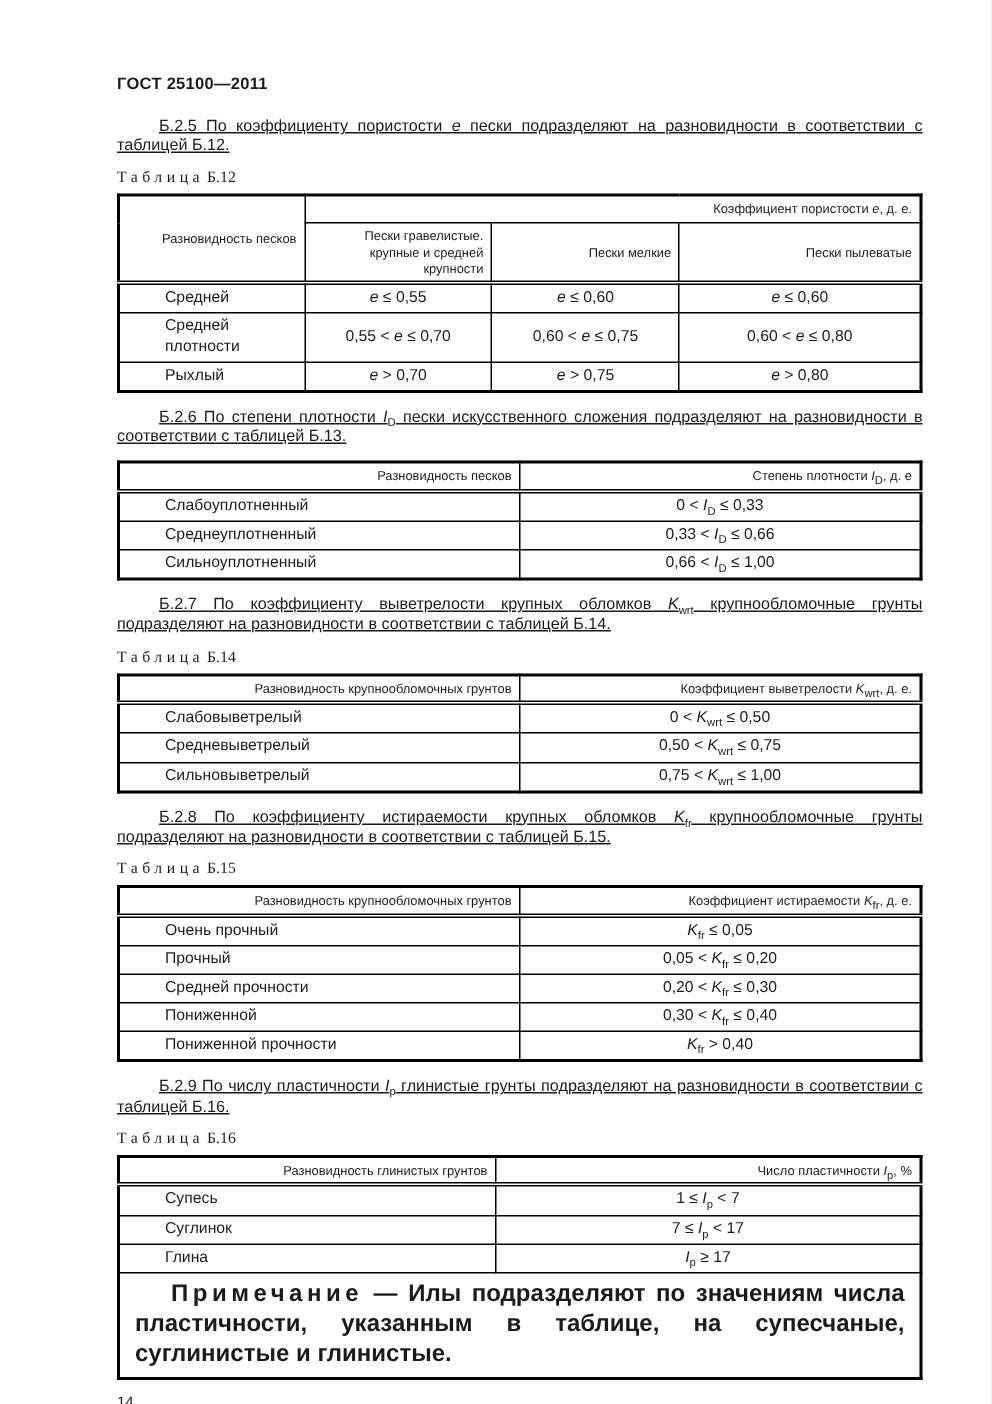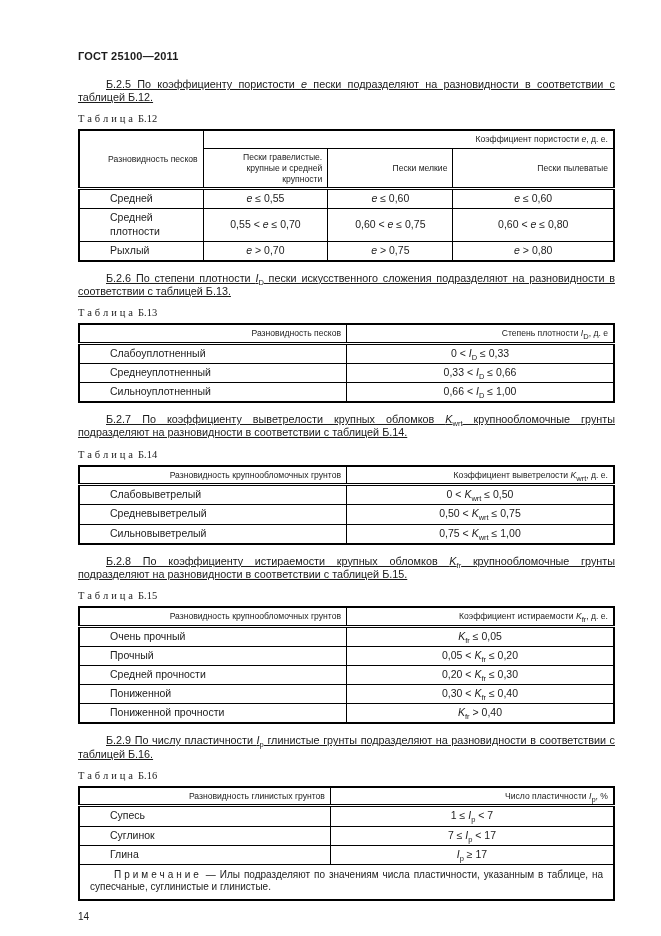--- a/index.html
+++ b/index.html
@@ -27,21 +27,21 @@
   .gtable th{
     font-size:8.6px;font-weight:normal;text-align:right;vertical-align:middle;
     border:1px solid #000;padding:3px 5px;line-height:1.25;
   }
   .gtable td{
     border:1px solid #000;padding:2px 6px 3px 6px;vertical-align:middle;line-height:1.25;
   }
   .gtable td.l{text-align:left;padding-left:30px;}
   .gtable td.c{text-align:center;}
   .gtable tr.note td{
-    text-align:justify;font-size:10px;padding:4px 10px 5px 10px;text-indent:24px;line-height:1.25;
+    text-align:justify;font-size:16px;padding:4px 10px 5px 10px;text-indent:24px;line-height:1.25;font-weight:bold;
   }
   .note-label{letter-spacing:3px;}
   .gtable i{font-style:italic;}
   .gtable sub, .para sub{font-size:7.5px;line-height:0;}
   .t-b12 col:nth-child(1){width:23.2%;}
   .t-b12 col:nth-child(2){width:23.3%;}
   .t-b12 col:nth-child(3){width:23.4%;}
   .t-b12 col:nth-child(4){width:30.1%;}
   .t-b13 col:nth-child(1),.t-b14 col:nth-child(1),.t-b15 col:nth-child(1){width:50%;}
   .t-b16 col:nth-child(1){width:47%;}
@@ -96,23 +96,20 @@
             <td class="c"><i>e</i> &gt; 0,70</td>
             <td class="c"><i>e</i> &gt; 0,75</td>
             <td class="c"><i>e</i> &gt; 0,80</td>
           </tr>
         </tbody>
       </table>
     </div>
 
   <p class="para">Б.2.6  По степени плотности <i>I</i><sub>D</sub> пески искусственного сложения подразделяют на разновидности в соответствии с таблицей Б.13.</p>
 
-  <div class="tlabel">
-    <span class="tword">Таблица</span><span class="tnum">Б.13</span>
-  </div>
   <div class="twrap">
       <table class="gtable t-b13">
         <colgroup>
           <col>
           <col>
         </colgroup>
         <thead>
           <tr>
             <th>Разновидность песков</th>
             <th>Степень плотности <i>I</i><sub>D</sub>, д. е</th>

